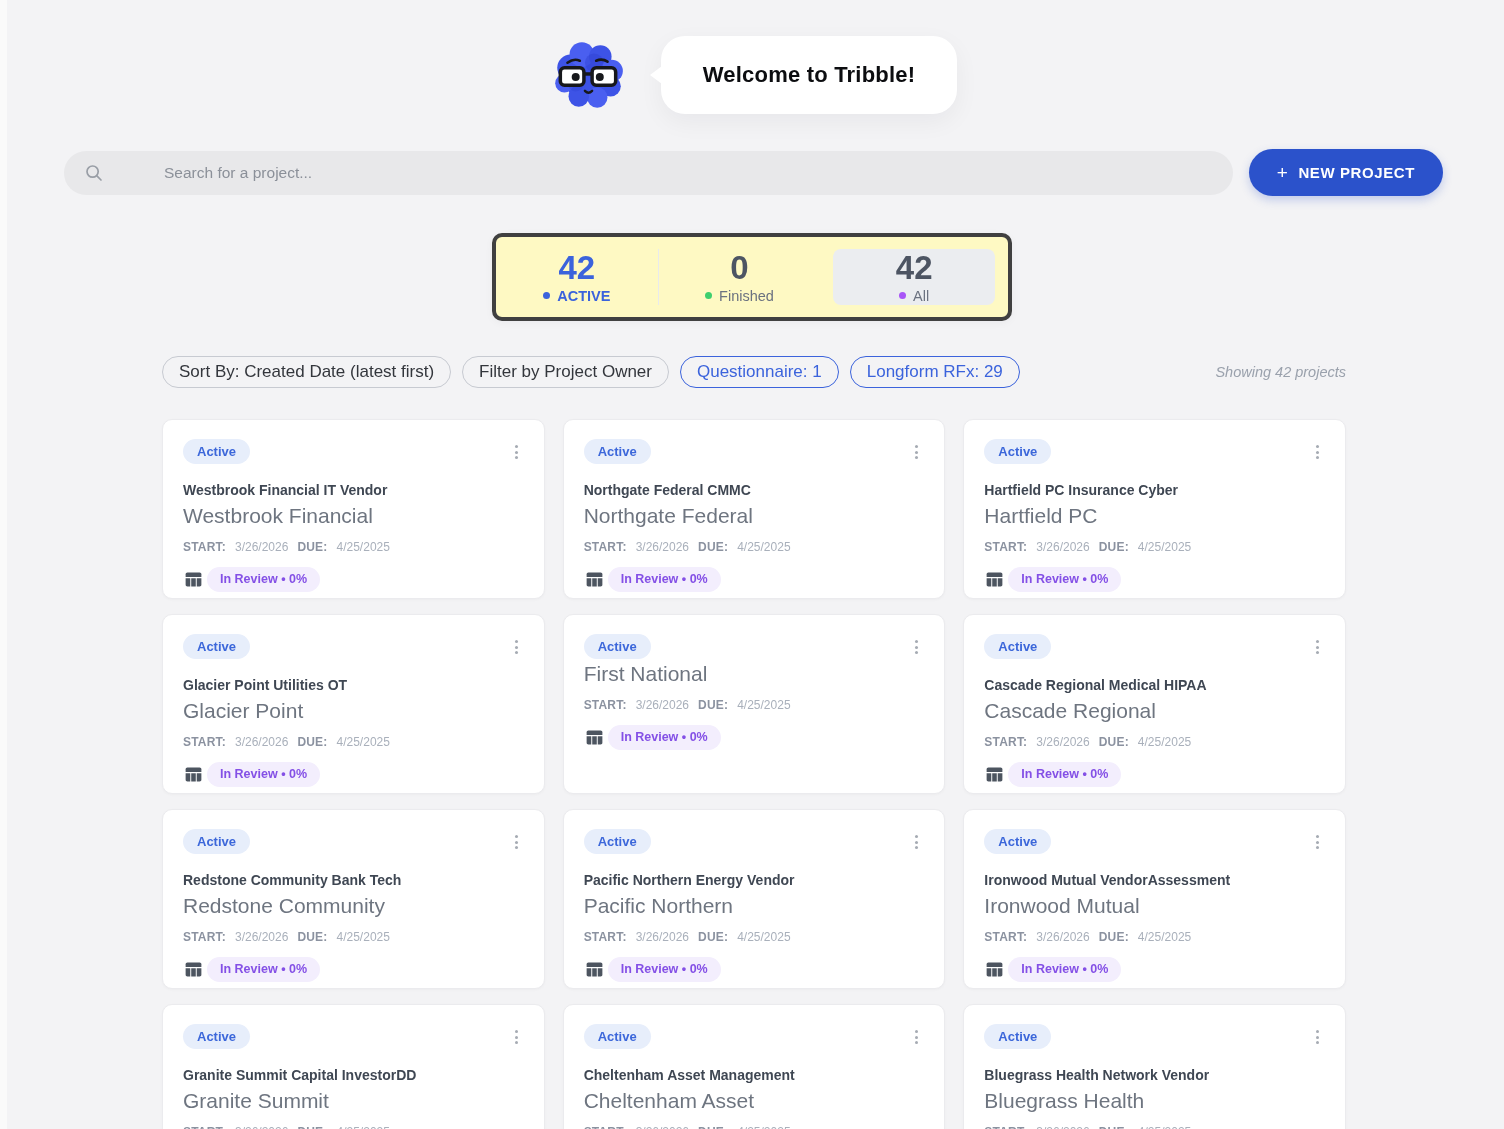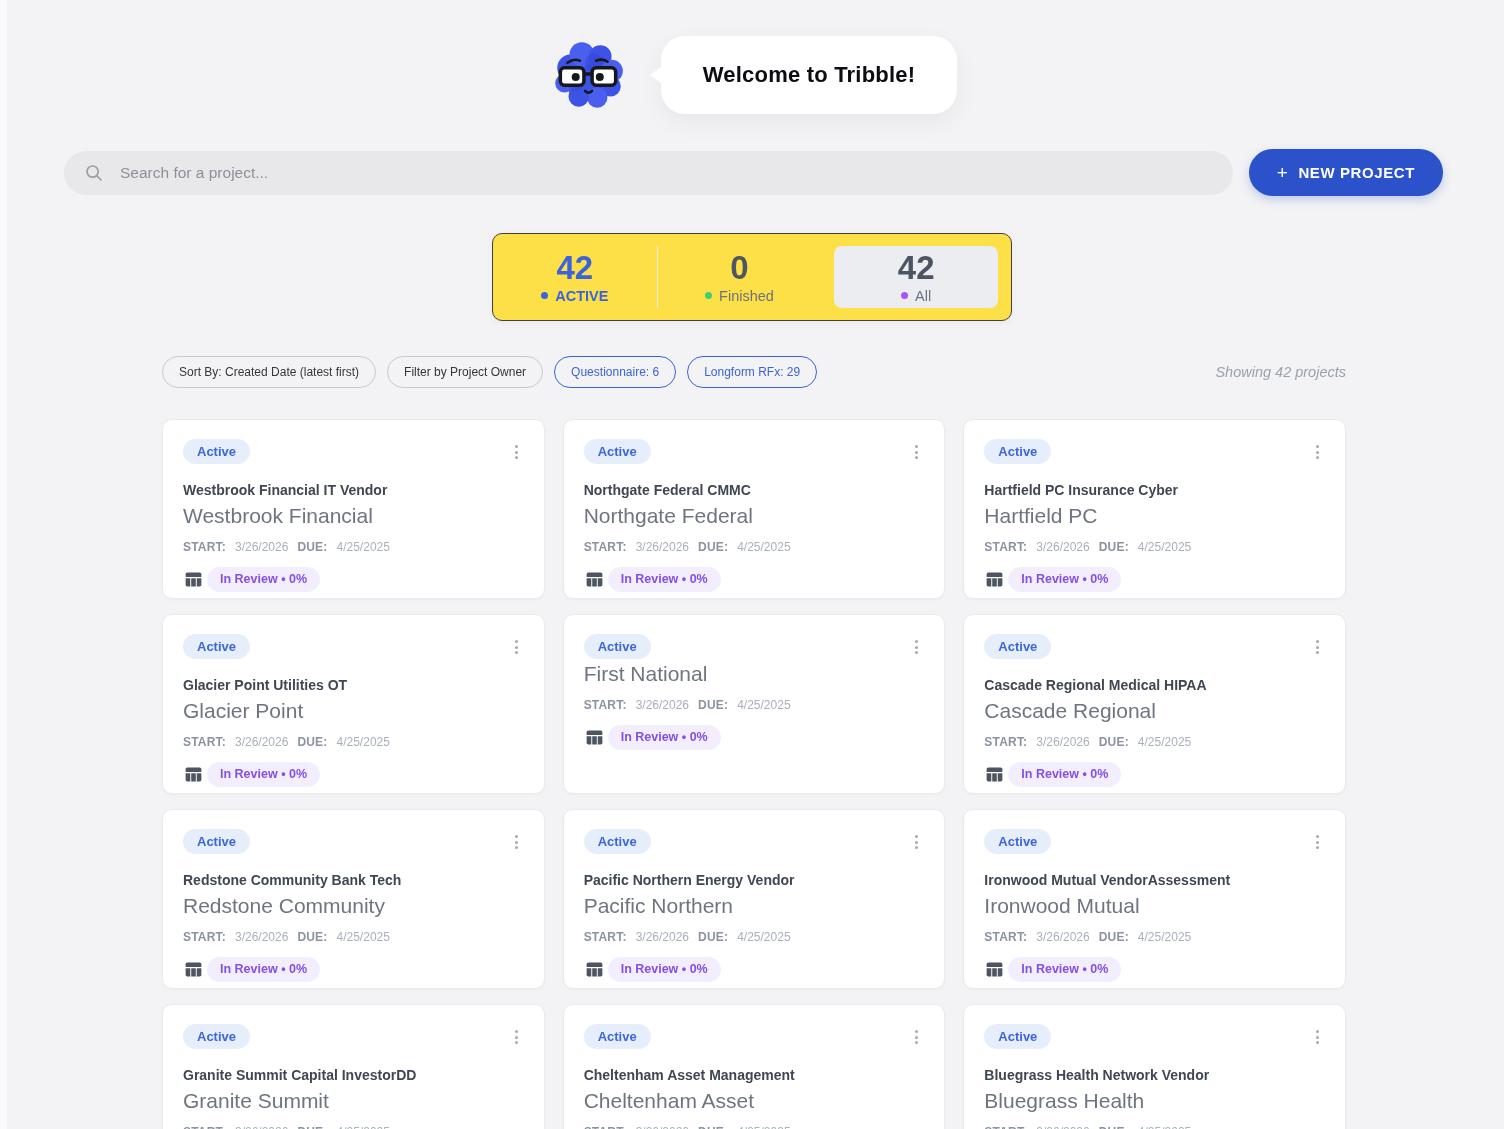--- a/index.html
+++ b/index.html
@@ -45,20 +45,21 @@
     margin: 32px 61px 0 64px;
     display: flex; align-items: center;
   }
   .search-box {
     flex: 1;
     height: 44px;
     background: #e8e8ea;
     border-radius: 22px;
     display: flex; align-items: center;
     padding: 0 20px;
+    gap: 44px;
   }
   .search-box svg { flex: 0 0 auto; margin-right: 16px; }
   .search-input {
     flex: 1; border: none; outline: none; background: transparent;
     font-size: 15.5px; color: #3a3f47;
     font-family: "Liberation Sans", sans-serif;
   }
   .search-input::placeholder { color: #8b9099; }
   .new-project-btn {
     margin-left: 16px;
@@ -72,22 +73,22 @@
     display: flex; align-items: center; gap: 10px;
     cursor: pointer;
     box-shadow: 0 4px 10px rgba(43,82,203,.25);
   }
   .plus-glyph { font-size: 19px; font-weight: 400; line-height: 1; }
 
   
   .stats-card {
     width: 520px; height: 88px;
     margin: 37px auto 0;
-    background: #fde047;
-    border: 1px solid #404040;
+    background: #fef9c3;
+    border: 4px solid #404040;
     border-radius: 10px;
     display: flex;
     box-shadow: 0 2px 8px rgba(20,25,40,.04);
     overflow: hidden;
   }
   .stat-cell {
     flex: 1;
     display: flex; flex-direction: column; align-items: center; justify-content: center;
     gap: 4px;
     margin: 12px 0;
@@ -114,21 +115,21 @@
     display: flex; align-items: center;
   }
   .chip {
     height: 28px;
     display: inline-flex; align-items: center;
     padding: 15px 16px;
     border-radius: 999px;
     border: 1px solid #c7cad1;
     background: transparent;
     color: #33363c;
-    font-size: 12px;
+    font-size: 17px;
     font-family: "Liberation Sans", sans-serif;
     margin-right: 11px;
     cursor: pointer;
     white-space: nowrap;
   }
   .chip.blue { border-color: #3b63dc; color: #3b63dc; }
   .showing-text {
     margin-left: auto;
     font-style: italic;
     color: #9aa1ac;
@@ -256,21 +257,21 @@
     <span class="stat-label">
       <i class="dot dot-purple"></i>
         <span>All</span>
     </span>
   </div>
 </div>
 
 <div class="filters-row">
   <button class="chip">Sort By: Created Date (latest first)</button>
   <button class="chip">Filter by Project Owner</button>
-  <button class="chip blue">Questionnaire: 6</button>
+  <button class="chip blue">Questionnaire: 1</button>
   <button class="chip blue">Longform RFx: 29</button>
   <span class="showing-text">Showing 42 projects</span>
 </div>
 
 <div class="grid">
   <div class="card">
     <div class="card-top">
       <span class="badge-active">Active</span>
       <span class="kebab">
           <i></i>

